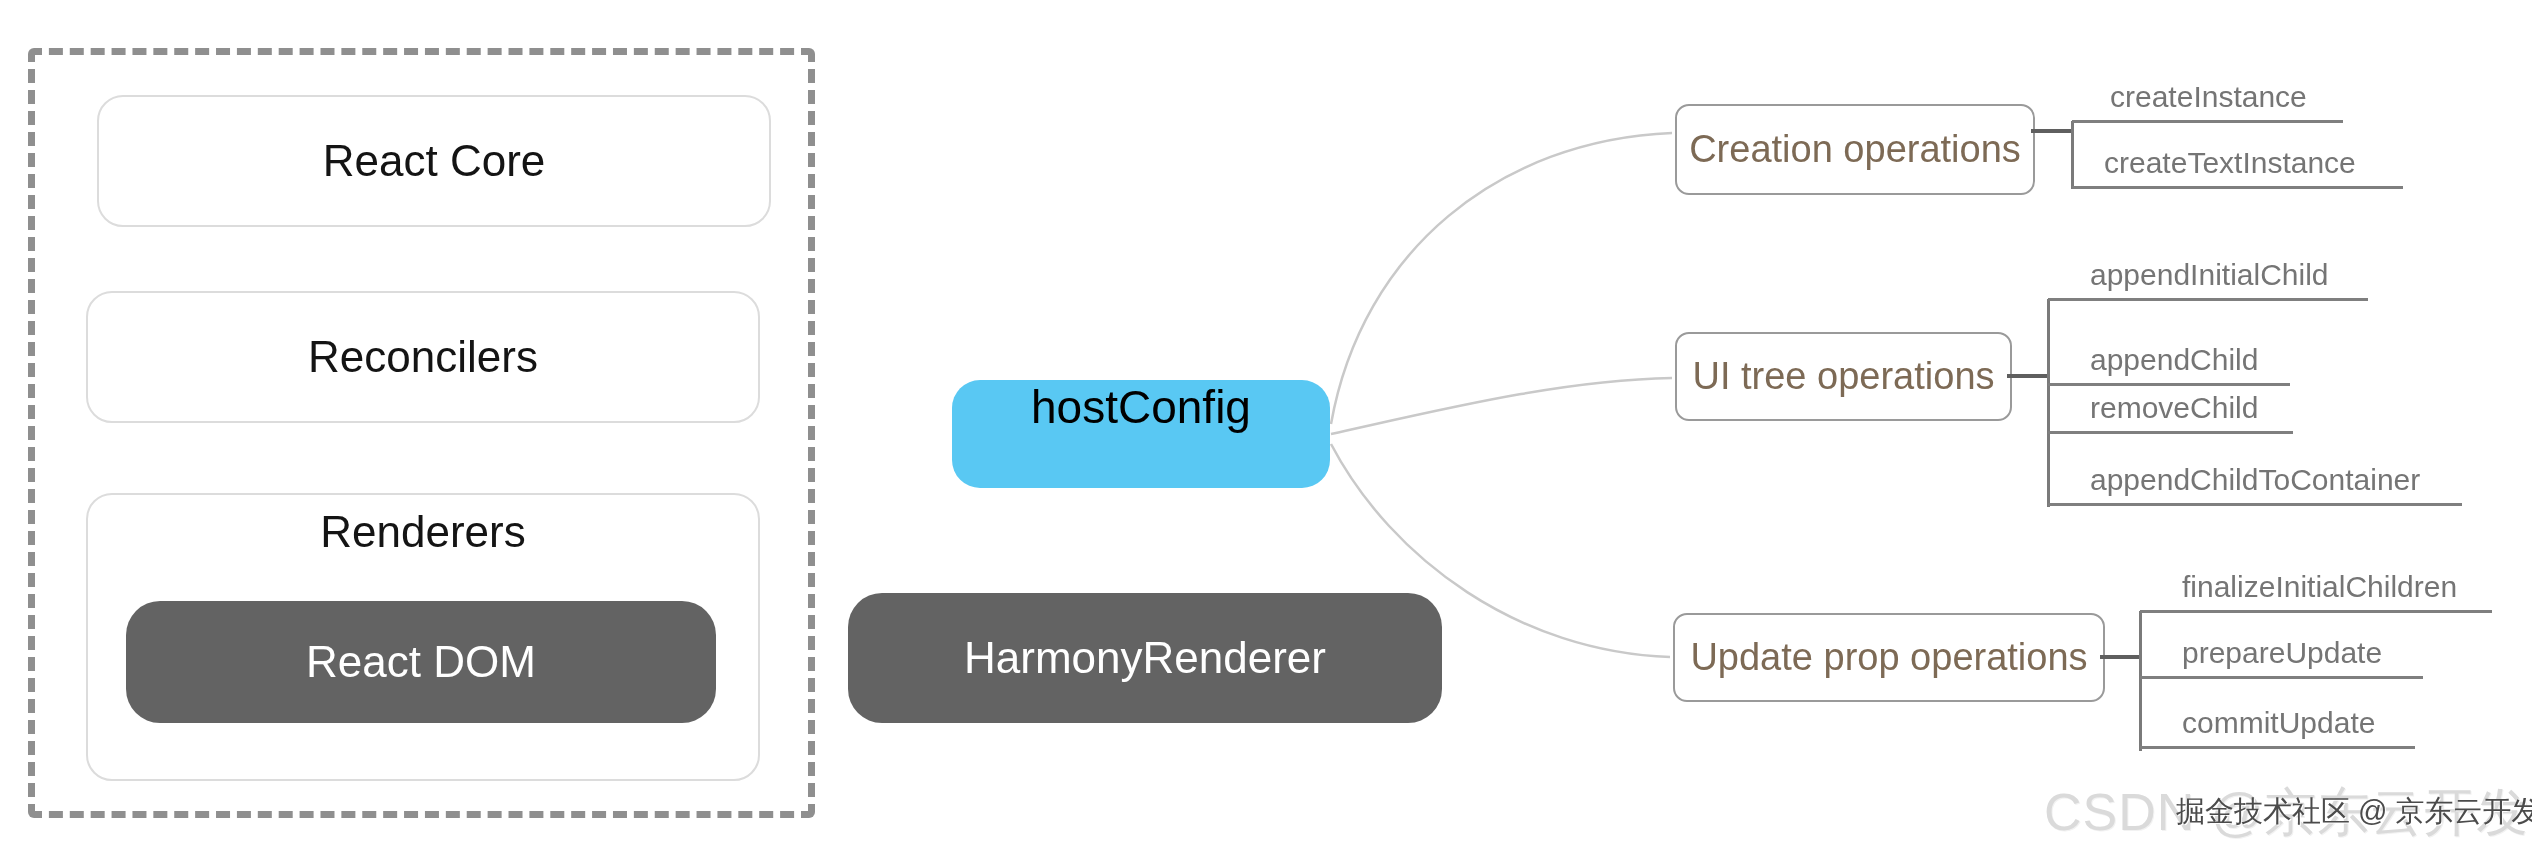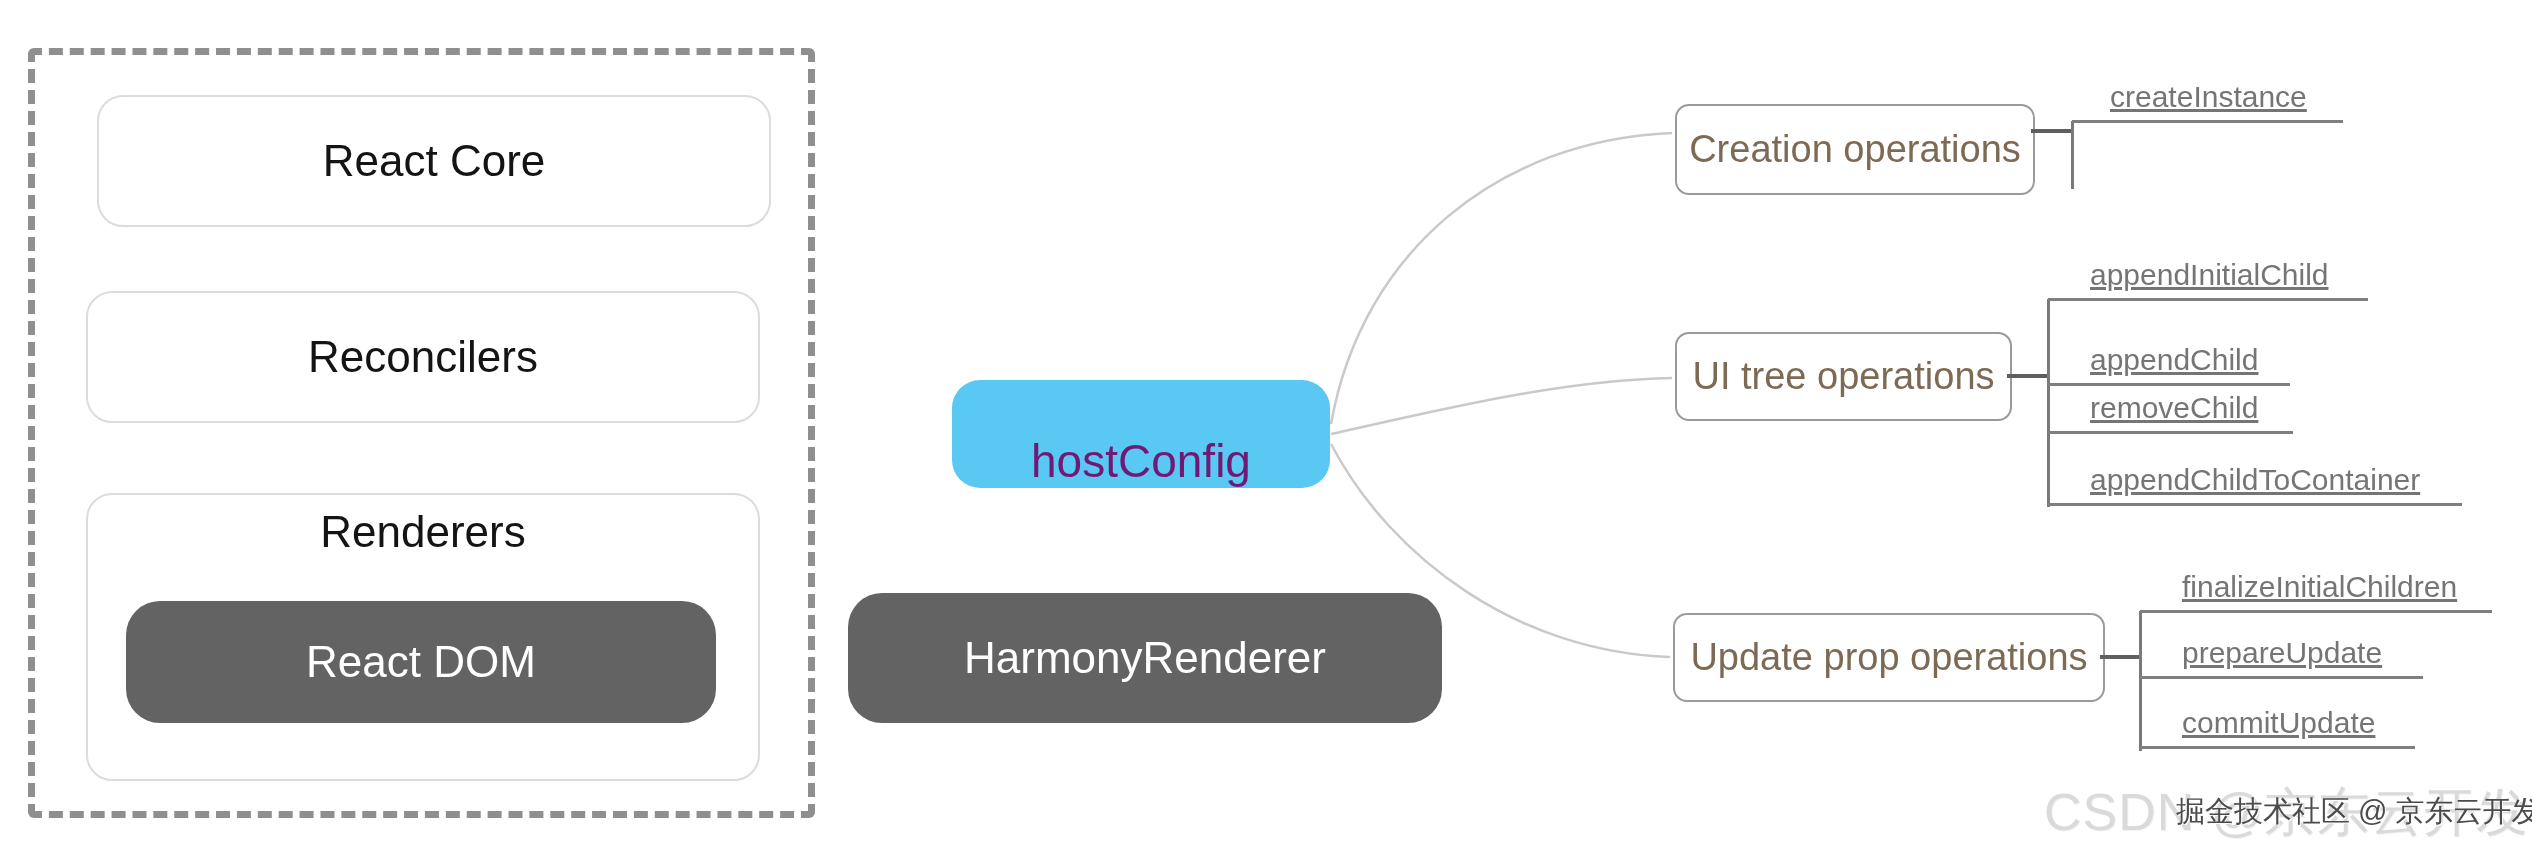--- a/index.html
+++ b/index.html
@@ -32,22 +32,22 @@
     background:#636363;
     border-radius:34px;
     display:flex;align-items:center;justify-content:center;
     color:#ffffff;
     font-size:44px;
     margin-top:8px;
   }
   .blue-box{
     background:#59c8f3;
     border-radius:28px;
-    display:flex;align-items:flex-end;justify-content:center;
-    color:#701a75;
+    display:flex;align-items:flex-start;justify-content:center;
+    color:#000000;
     font-size:46px;
   }
 
   
   .mm-node{
     border:2.5px solid #9a9a9a;
     border-radius:14px;
     background:#ffffff;
     display:flex;align-items:center;justify-content:center;
     color:#7d6a55;
@@ -58,21 +58,20 @@
   
   .mm-leaf{
     border-bottom:3px solid #7f7f7f;
     display:flex;align-items:flex-end;
     color:#757575;
     font-size:30px;
     height:46px;
     padding-bottom:6px;
     box-sizing:border-box;
     white-space:nowrap;
-    text-decoration:underline;
   }
   .stub{background:#5f5f5f;height:4px;}
   .trunk{background:#7a7a7a;width:3px;}
 
   .curves{left:0;top:0;width:2532px;height:846px;pointer-events:none;}
 
   .wm-light{
     color:#dadada;
     font-size:52px;
     letter-spacing:1px;
@@ -124,20 +123,23 @@
   </div>
 
   <div class="abs mm-node" style="left:1675px;top:104px;width:356px;height:87px;">
     <span>Creation operations</span>
   </div>
   <div class="abs stub" style="left:2031px;top:129px;width:42px;"></div>
   <div class="abs trunk" style="left:2071px;top:121px;height:68px;"></div>
   <div class="abs mm-leaf" style="left:2072px;top:77px;width:271px;padding-left:38px;">
     <span>createInstance</span>
   </div>
+  <div class="abs mm-leaf" style="left:2072px;top:143px;width:331px;padding-left:32px;">
+    <span>createTextInstance</span>
+  </div>
 
   <div class="abs mm-node" style="left:1675px;top:332px;width:333px;height:85px;">
     <span>UI tree operations</span>
   </div>
   <div class="abs stub" style="left:2007px;top:374px;width:43px;"></div>
   <div class="abs trunk" style="left:2047px;top:299px;height:208px;"></div>
   <div class="abs mm-leaf" style="left:2048px;top:255px;width:320px;padding-left:42px;">
     <span>appendInitialChild</span>
   </div>
   <div class="abs mm-leaf" style="left:2048px;top:322px;width:242px;padding-left:42px;margin-top:18px;">

